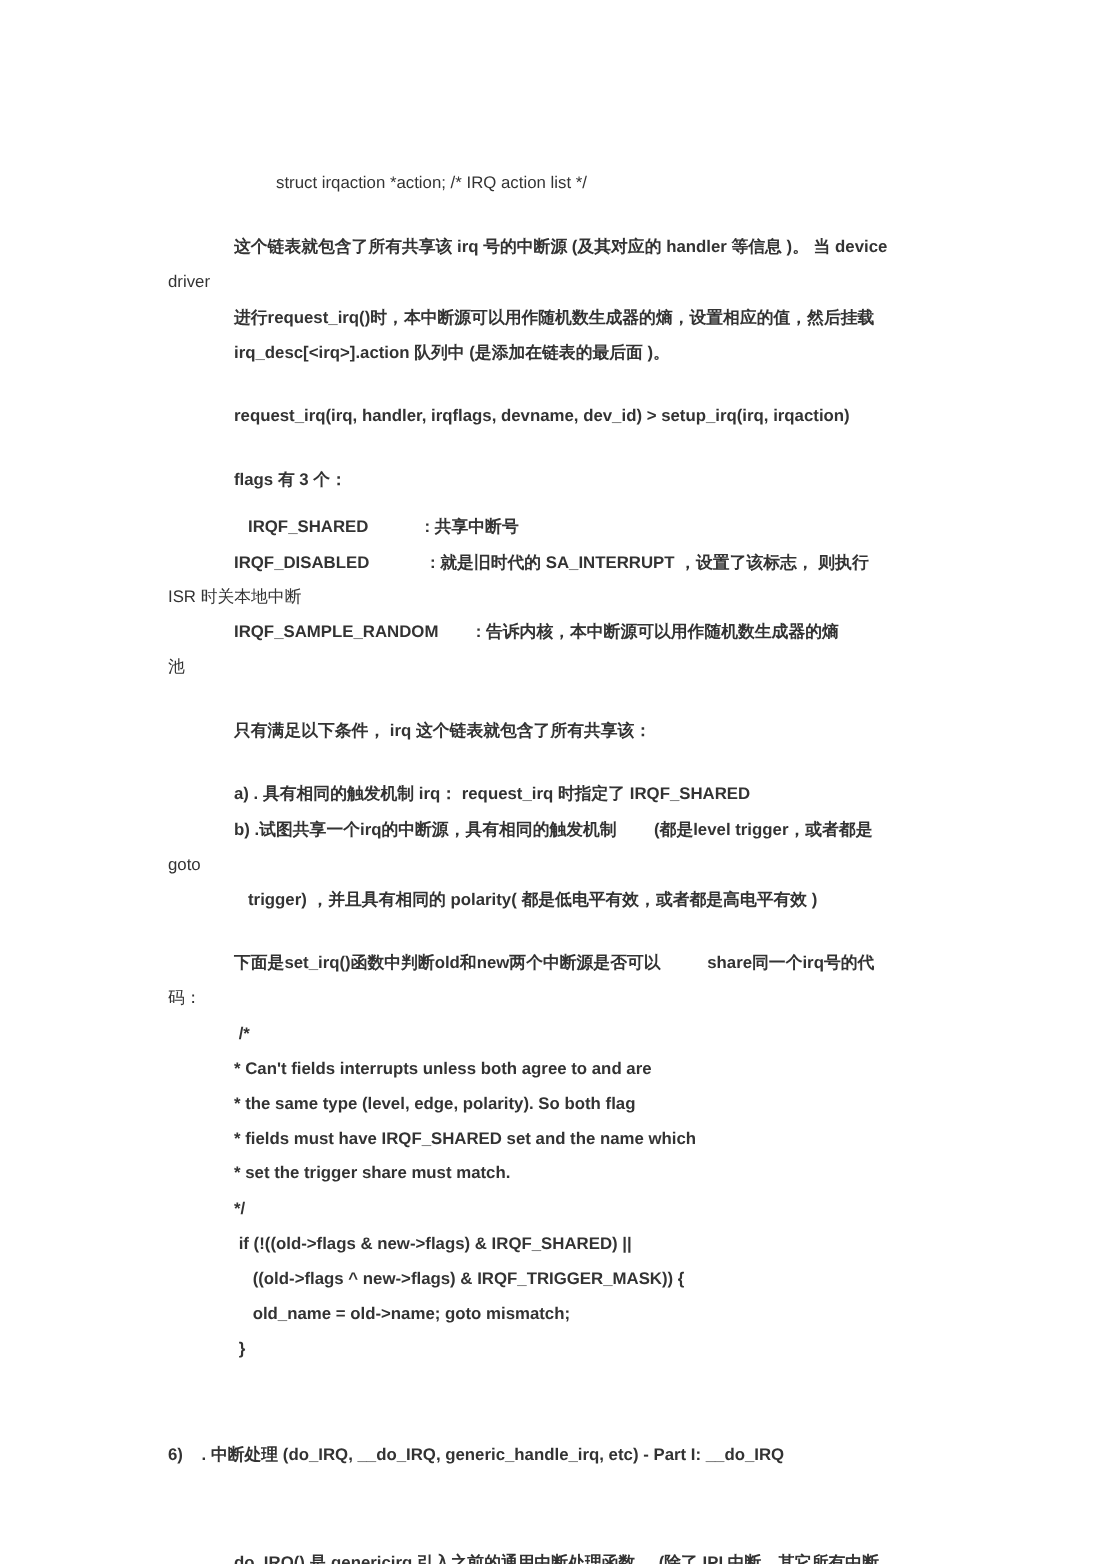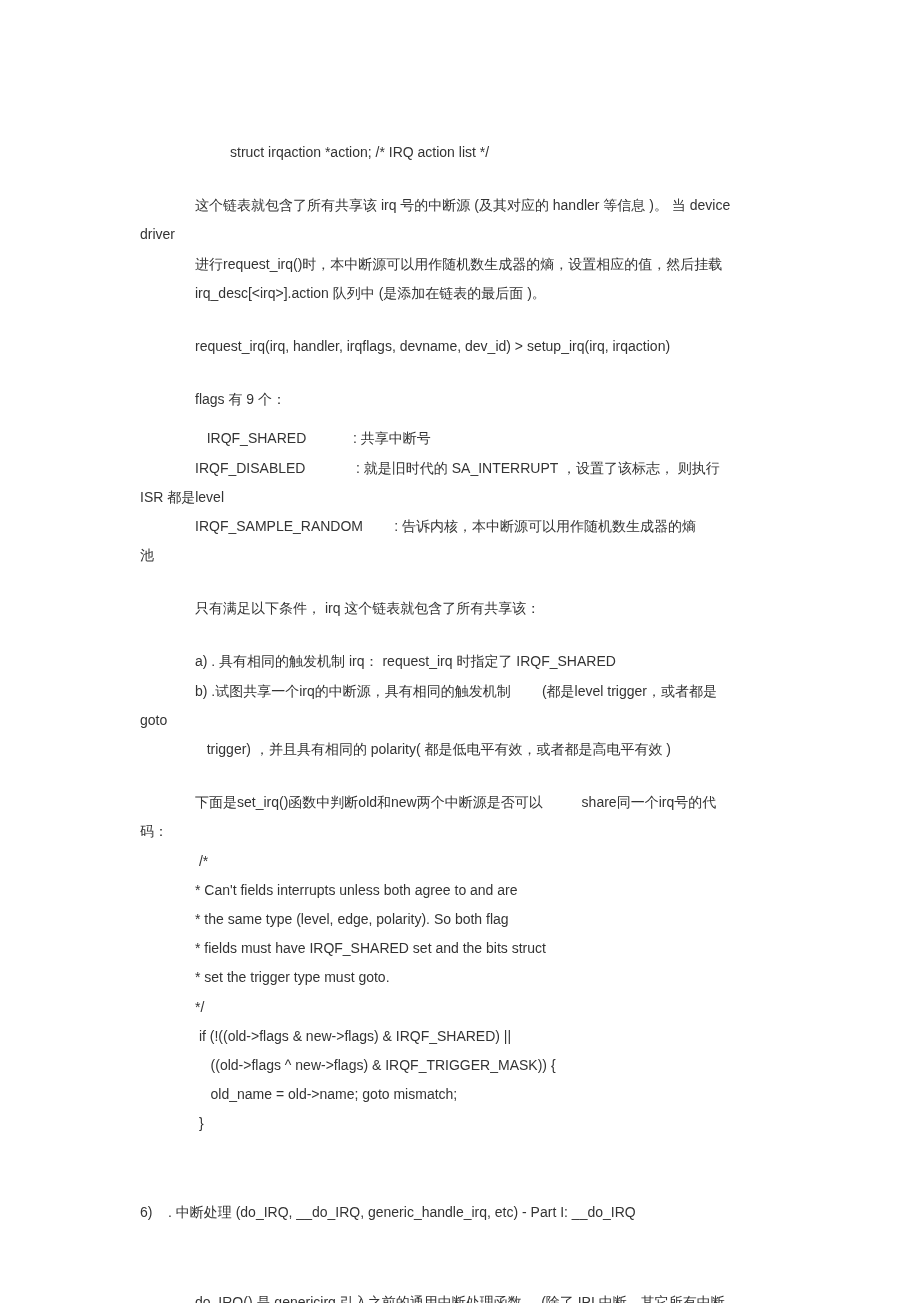--- a/index.html
+++ b/index.html
@@ -11,20 +11,21 @@
       background: #ffffff;
       font-family: Arial, "Microsoft YaHei", sans-serif;
       font-size: 14px;
       line-height: 1.8;
       color: #333;
       width: 920px;
       padding: 140px 140px 60px 140px;
     }
     .indent-1 {
       padding-left: 55px;
+      font-weight: bold;
     }
     .indent-2 {
       padding-left: 90px;
     }
     .indent-0 {
       padding-left: 0;
     }
     .para {
       margin-bottom: 4px;
     }
@@ -32,47 +33,48 @@
       height: 24px;
     }
     .spacer-sm {
       height: 10px;
     }
     .spacer-lg {
       height: 60px;
     }
     .section-title {
       padding-left: 0;
+      font-weight: bold;
     }
   </style>
 </head>
 <body>
 
 <div class="para indent-2">struct irqaction *action; /* IRQ action list */</div>
 
 <div class="spacer"></div>
 
 <div class="para indent-1">这个链表就包含了所有共享该 irq 号的中断源 (及其对应的 handler 等信息 )。 当 device</div>
 <div class="para indent-0">driver</div>
 <div class="para indent-1">进行request_irq()时，本中断源可以用作随机数生成器的熵，设置相应的值，然后挂载</div>
 <div class="para indent-1">irq_desc[&lt;irq&gt;].action 队列中 (是添加在链表的最后面 )。</div>
 
 <div class="spacer"></div>
 
 <div class="para indent-1">request_irq(irq, handler, irqflags, devname, dev_id) &gt; setup_irq(irq, irqaction)</div>
 
 <div class="spacer"></div>
 
-<div class="para indent-1">flags 有 9 个：</div>
+<div class="para indent-1">flags 有 3 个：</div>
 
 <div class="spacer-sm"></div>
 
 <div class="para indent-1">&nbsp;&nbsp;&nbsp;IRQF_SHARED&nbsp;&nbsp;&nbsp;&nbsp;&nbsp;&nbsp;&nbsp;&nbsp;&nbsp;&nbsp;&nbsp;&nbsp;: 共享中断号</div>
 <div class="para indent-1">IRQF_DISABLED&nbsp;&nbsp;&nbsp;&nbsp;&nbsp;&nbsp;&nbsp;&nbsp;&nbsp;&nbsp;&nbsp;&nbsp;&nbsp;: 就是旧时代的 SA_INTERRUPT ，设置了该标志， 则执行</div>
-<div class="para indent-0">ISR 都是level</div>
+<div class="para indent-0">ISR 时关本地中断</div>
 <div class="para indent-1">IRQF_SAMPLE_RANDOM&nbsp;&nbsp;&nbsp;&nbsp;&nbsp;&nbsp;&nbsp;&nbsp;: 告诉内核，本中断源可以用作随机数生成器的熵</div>
 <div class="para indent-0">池</div>
 
 <div class="spacer"></div>
 
 <div class="para indent-1">只有满足以下条件， irq 这个链表就包含了所有共享该：</div>
 
 <div class="spacer"></div>
 
 <div class="para indent-1">a) . 具有相同的触发机制 irq： request_irq 时指定了 IRQF_SHARED</div>
@@ -81,22 +83,22 @@
 <div class="para indent-1">&nbsp;&nbsp;&nbsp;trigger) ，并且具有相同的 polarity( 都是低电平有效，或者都是高电平有效 )</div>
 
 <div class="spacer"></div>
 
 <div class="para indent-1">下面是set_irq()函数中判断old和new两个中断源是否可以&nbsp;&nbsp;&nbsp;&nbsp;&nbsp;&nbsp;&nbsp;&nbsp;&nbsp;&nbsp;share同一个irq号的代</div>
 <div class="para indent-0">码：</div>
 
 <div class="para indent-1">&nbsp;/*</div>
 <div class="para indent-1">*  Can't fields interrupts unless both agree to and are</div>
 <div class="para indent-1">*  the same type (level, edge, polarity). So both flag</div>
-<div class="para indent-1">*  fields must have IRQF_SHARED set and the bits struct</div>
-<div class="para indent-1">*  set the trigger type must goto.</div>
+<div class="para indent-1">*  fields must have IRQF_SHARED set and the name which</div>
+<div class="para indent-1">*  set the trigger share must match.</div>
 <div class="para indent-1">*/</div>
 <div class="para indent-1">&nbsp;if (!((old-&gt;flags &amp; new-&gt;flags) &amp; IRQF_SHARED) ||</div>
 <div class="para indent-1">&nbsp;&nbsp;&nbsp;&nbsp;((old-&gt;flags ^ new-&gt;flags) &amp; IRQF_TRIGGER_MASK)) {</div>
 <div class="para indent-1">&nbsp;&nbsp;&nbsp;&nbsp;old_name = old-&gt;name; goto mismatch;</div>
 <div class="para indent-1">&nbsp;}</div>
 
 <div class="spacer-lg"></div>
 
 <div class="para section-title">6)&nbsp;&nbsp;&nbsp;&nbsp;. 中断处理 (do_IRQ, __do_IRQ, generic_handle_irq, etc) - Part I: __do_IRQ</div>
 

